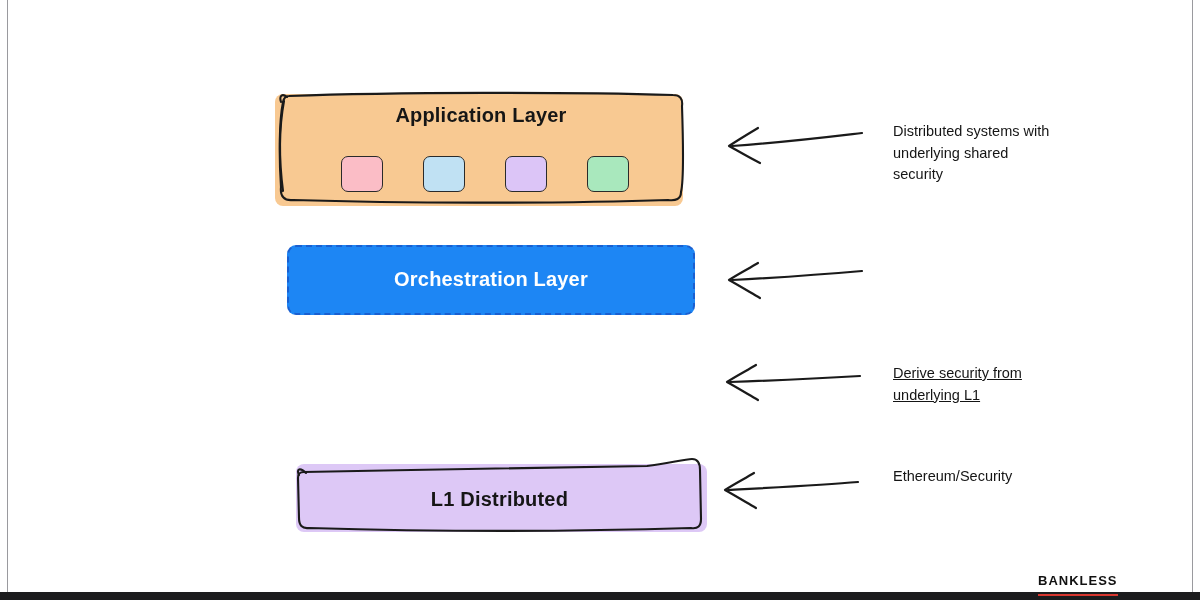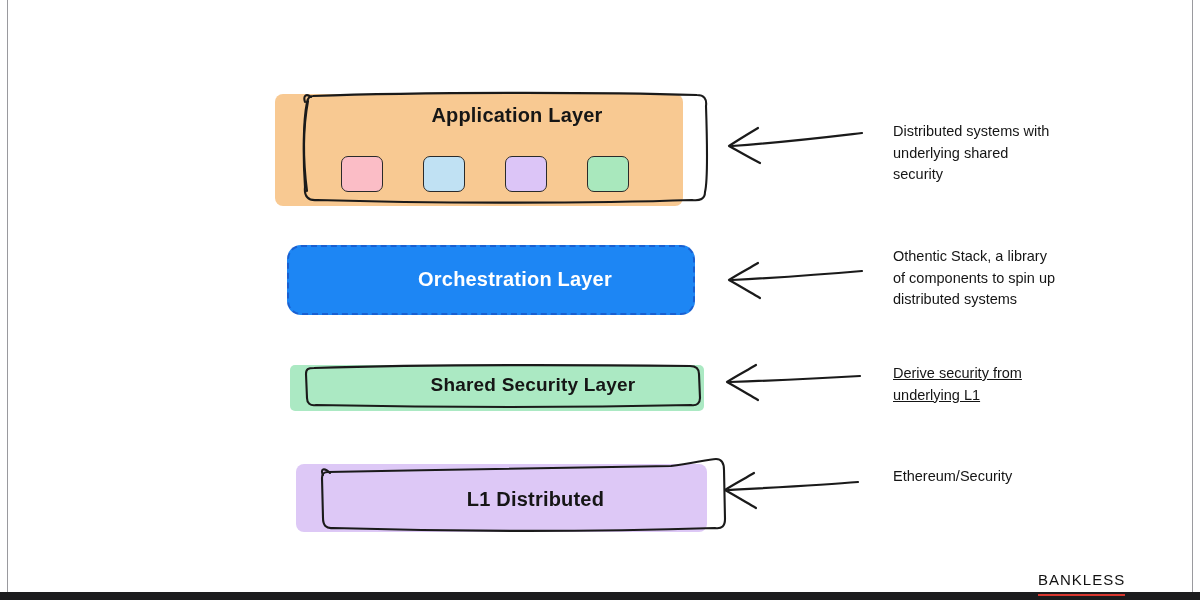--- a/index.html
+++ b/index.html
@@ -6,40 +6,40 @@
   html,body { margin:0; padding:0; background:#ffffff; }
   .page {
     position:relative; width:1200px; height:600px; background:#ffffff;
     font-family:"Liberation Sans", sans-serif; overflow:hidden;
   }
   .frame-line { position:absolute; top:0; bottom:8px; width:1px; }
   .frame-left { left:7px; }
   .frame-right { right:7px; }
   .bottom-bar { position:absolute; left:0; right:0; bottom:0; height:8px; }
 
-  .layer { position:absolute;padding-left:24px; }
+  .layer { position:absolute; }
   .fill { position:absolute; border-radius:8px; }
   .outline { position:absolute; overflow:visible; }
   .outline path { fill:none; stroke-width:2.1; stroke-linecap:round; stroke-linejoin:round; }
 
   .layer-label {
     position:absolute; width:100%; text-align:center;
     font-weight:bold; font-size:20px; color:#161616; letter-spacing:0.2px;
   }
 
   
   .app-layer { left:275px; top:88px; width:412px; height:120px; }
   .app-fill { left:0; top:6px; width:408px; height:112px; }
   .chip-row { position:absolute; left:66px; top:68px; display:flex; gap:40px; }
   .chip { width:42px; height:36px; border:1.7px solid #2a2a2a; border-radius:7px; box-sizing:border-box; }
 
   
   .orch-layer {
     left:287px; top:245px; width:408px; height:70px; box-sizing:border-box;
-    border:2.5px dashed #1a5fd0; border-radius:14px;
+    border:2.5px dashed #1a5fd0; border-radius:9px;
   }
   .orch-layer .layer-label { top:21px; color:#ffffff; }
 
   
   .shared-layer { left:290px; top:361px; width:414px; height:50px; }
   .shared-fill { left:0; top:4px; width:414px; height:46px; border-radius:5px; }
   .shared-outline { left:8px; top:0; width:404px; height:48px; }
   .shared-layer .layer-label { top:13px; font-size:19px; }
 
   
@@ -61,21 +61,21 @@
     font-size:14.5px; line-height:21.5px; color:#151515; white-space:pre-line;
   }
   .note-1 { top:109px;margin-top:12px; }
   .note-2 { top:246px; }
   .note-3 { top:363px;text-decoration:underline; }
   .note-4 { top:466px; }
 
   
   .logo { position:absolute; left:1038px; top:571px; width:60px; text-align:center; }
   .logo-brand {
-    display:inline-block; font-size:15px; font-weight:normal; letter-spacing:1px;
+    display:inline-block; font-size:13px; font-weight:bold; letter-spacing:1px;
     color:#111; border-bottom:2px solid #d8362e; padding-bottom:6px;
   }
   .logo-sub { font-size:8.5px; letter-spacing:2px; color:#8e8e93; margin-top:2px; text-align:right; }
 </style>
 </head>
 <body>
 
 <div class="page">
 
   <div class="frame-line frame-left" style="background: rgb(154, 154, 158);"></div>
@@ -95,27 +95,20 @@
       <div class="chip" style="background: rgb(192, 225, 243);"></div>
       <div class="chip" style="background: rgb(220, 197, 247);"></div>
       <div class="chip" style="background: rgb(169, 232, 189);"></div>
     </div>
   </div>
 
   <div class="layer orch-layer" style="background: rgb(29, 134, 244); border-color: rgb(26, 95, 208);">
     <div class="layer-label">Orchestration Layer</div>
   </div>
 
-  <div class="layer shared-layer">
-    <div class="fill shared-fill" style="background: rgb(171, 233, 195);"></div>
-    <svg class="outline shared-outline" width="404" height="48" viewBox="0 0 404 48" stroke="#1a1a1a">
-      <path d="M16,7 C140,3 300,4 392,5 C398,5 401,8 401,13 L402,37 C402,42 399,45 393,44 C260,47 120,46 18,44 C12,45 9,42 9,37 L8,13 C8,8 10,7 16,7 Z"></path>
-    </svg>
-    <div class="layer-label">Shared Security Layer</div>
-  </div>
 
   <div class="layer l1-layer">
     <div class="fill l1-fill" style="background: rgb(221, 200, 246);"></div>
     <svg class="outline" width="415" height="83" viewBox="0 0 415 83" stroke="#1a1a1a">
       <path d="M12,20 C140,17 300,16 355,14 C375,12 392,7 400,7 C406,7 408,12 408,18 L409,67 C409,74 406,77 399,76 C270,80 120,79 17,76 C10,77 7,73 7,66 L6,26 C6,21 8,20 12,20 Z"></path>
       <path d="M14,21 C8,15 4,17 7,23"></path>
     </svg>
     <div class="layer-label">L1 Distributed</div>
   </div>
 
@@ -132,23 +125,20 @@
       <path d="M42,5 C32,11 22,16 13,22 C22,27 32,33 44,40"></path>
   </svg>
   <svg class="arrow arrow-4" viewBox="0 0 150 44" stroke="#1a1a1a">
     <path d="M146,14 C112,17 72,19 16,22"></path>
       <path d="M42,5 C32,11 22,16 13,22 C22,27 32,33 44,40"></path>
   </svg>
 
   <div class="note note-1">Distributed systems with
 underlying shared
 security</div>
-  <div class="note note-2">Othentic Stack, a library
-of components to spin up
-distributed systems</div>
   <div class="note note-3">Derive security from
 underlying L1</div>
   <div class="note note-4">Ethereum/Security</div>
 
   <div class="logo">
     <span class="logo-brand">BANKLESS</span>
     <div class="logo-sub">VENTURES</div>
   </div>
 
 </div>

